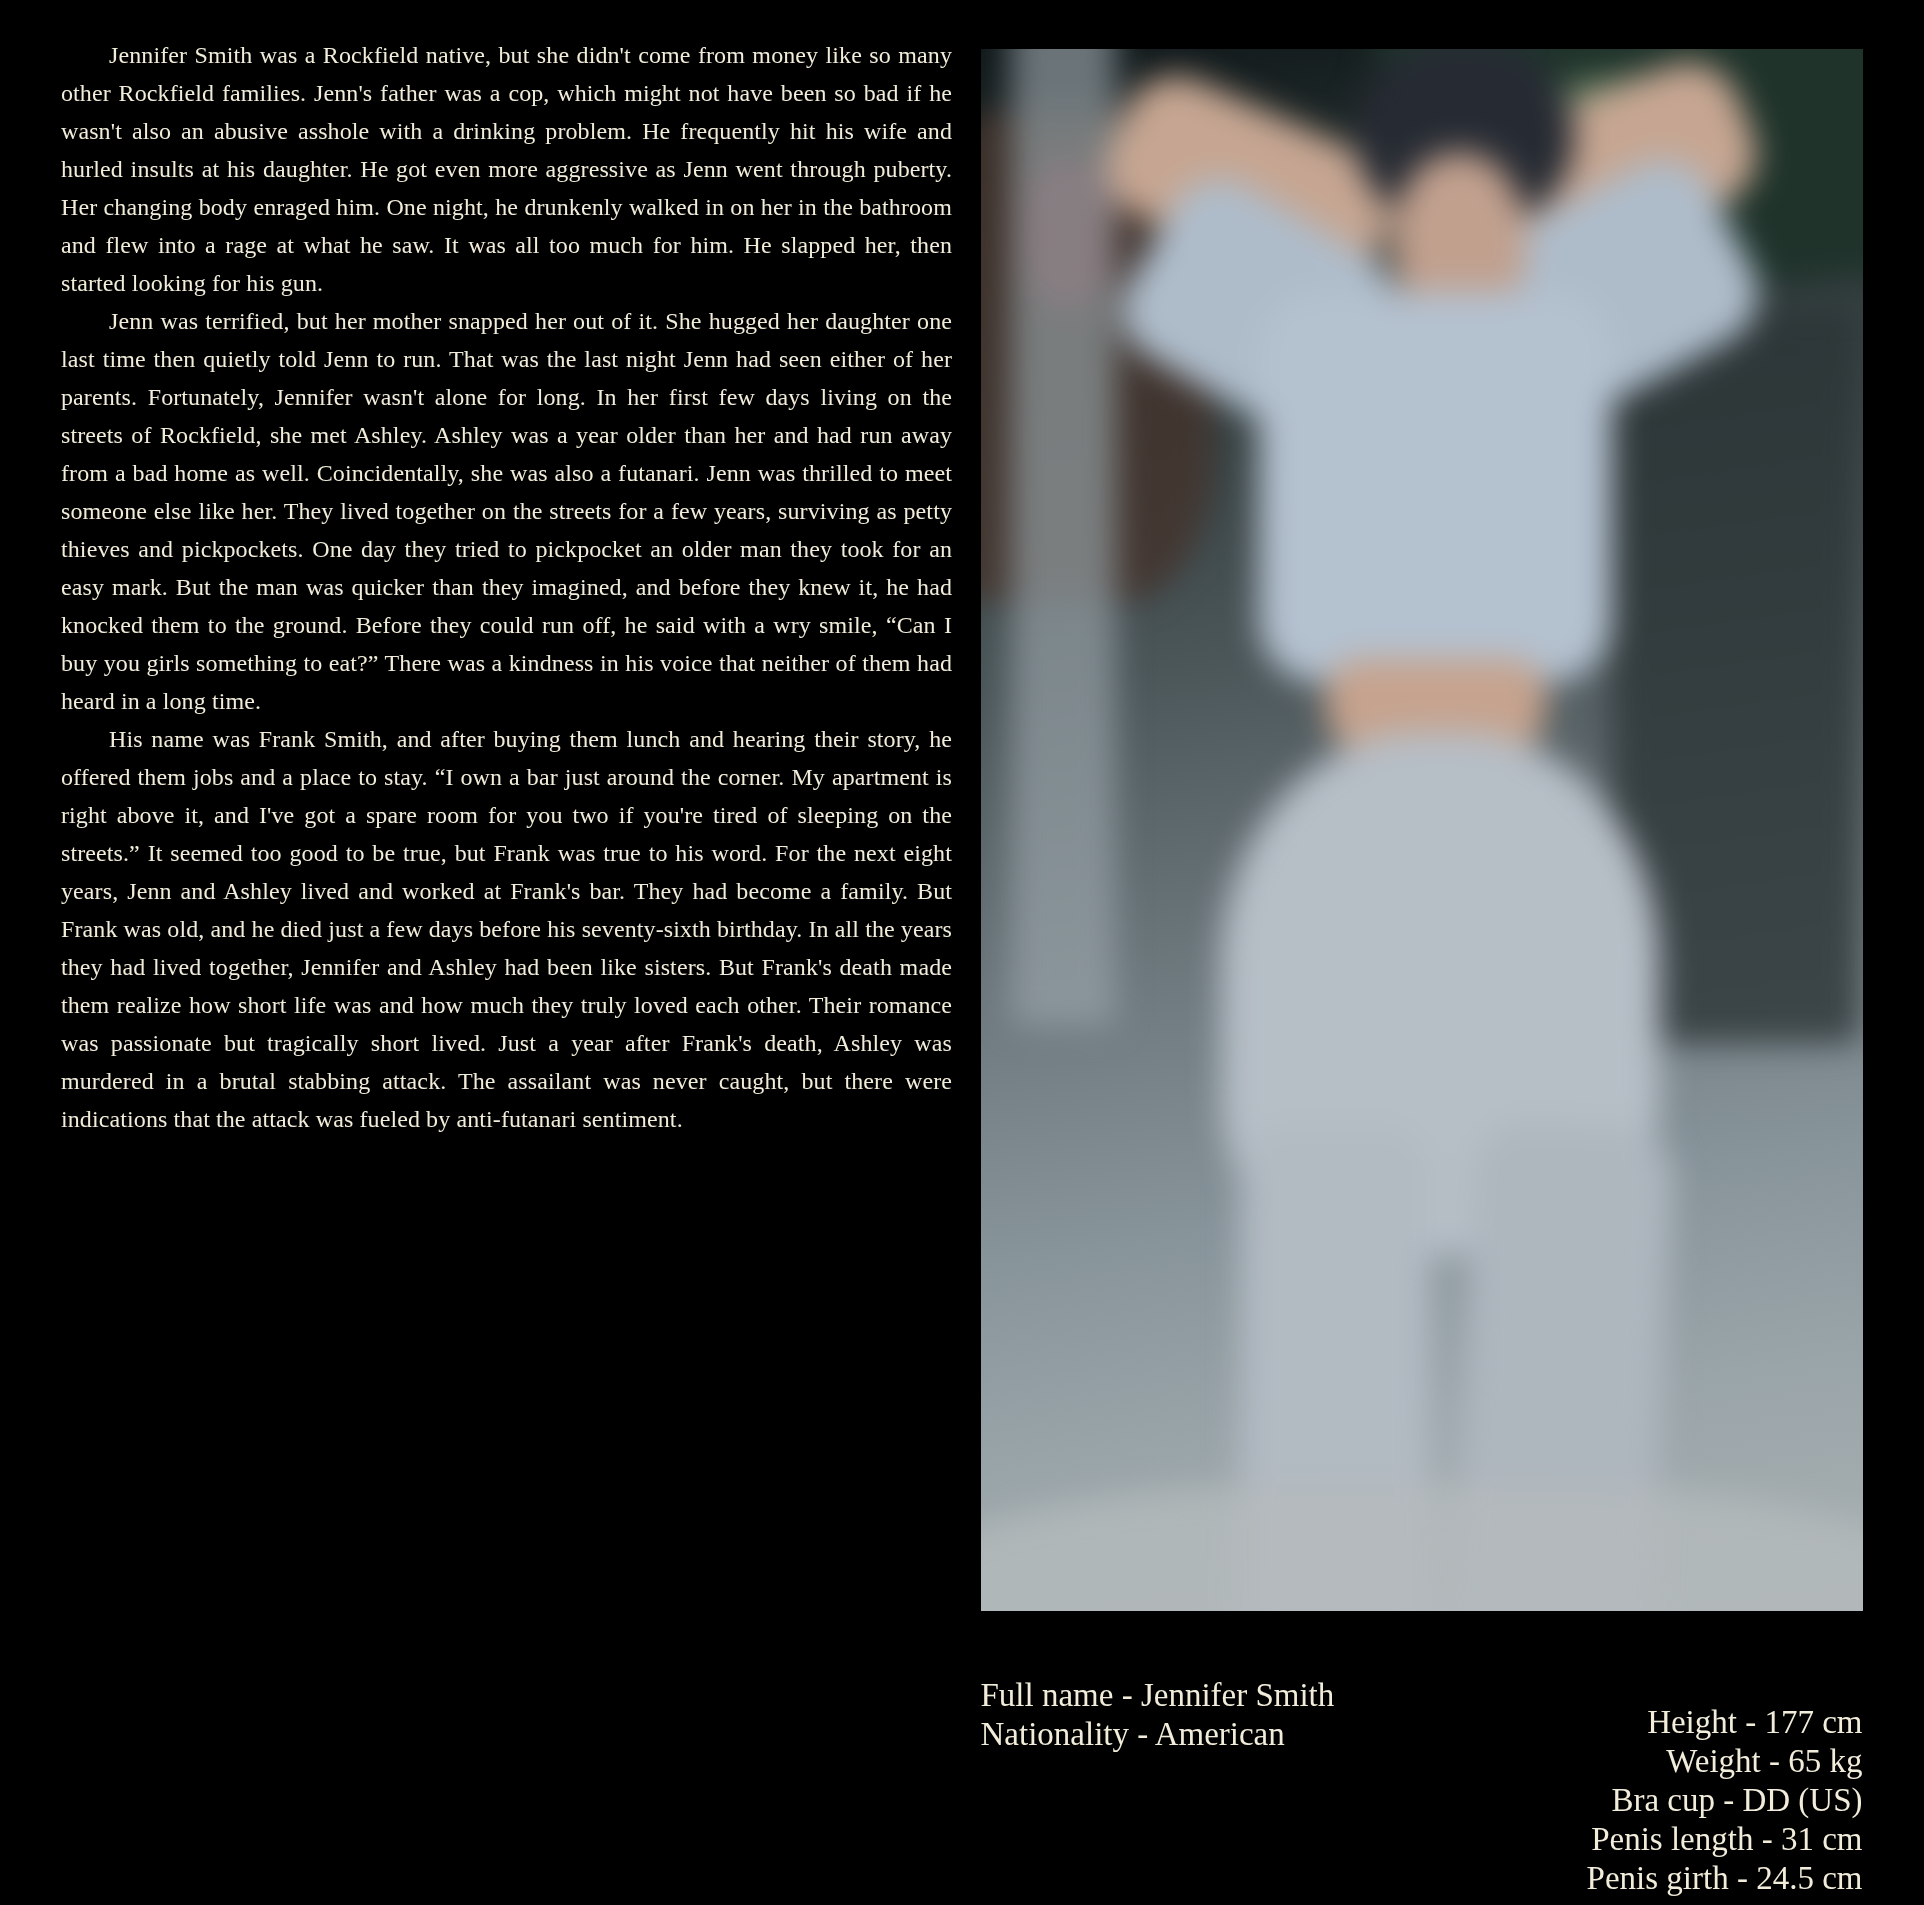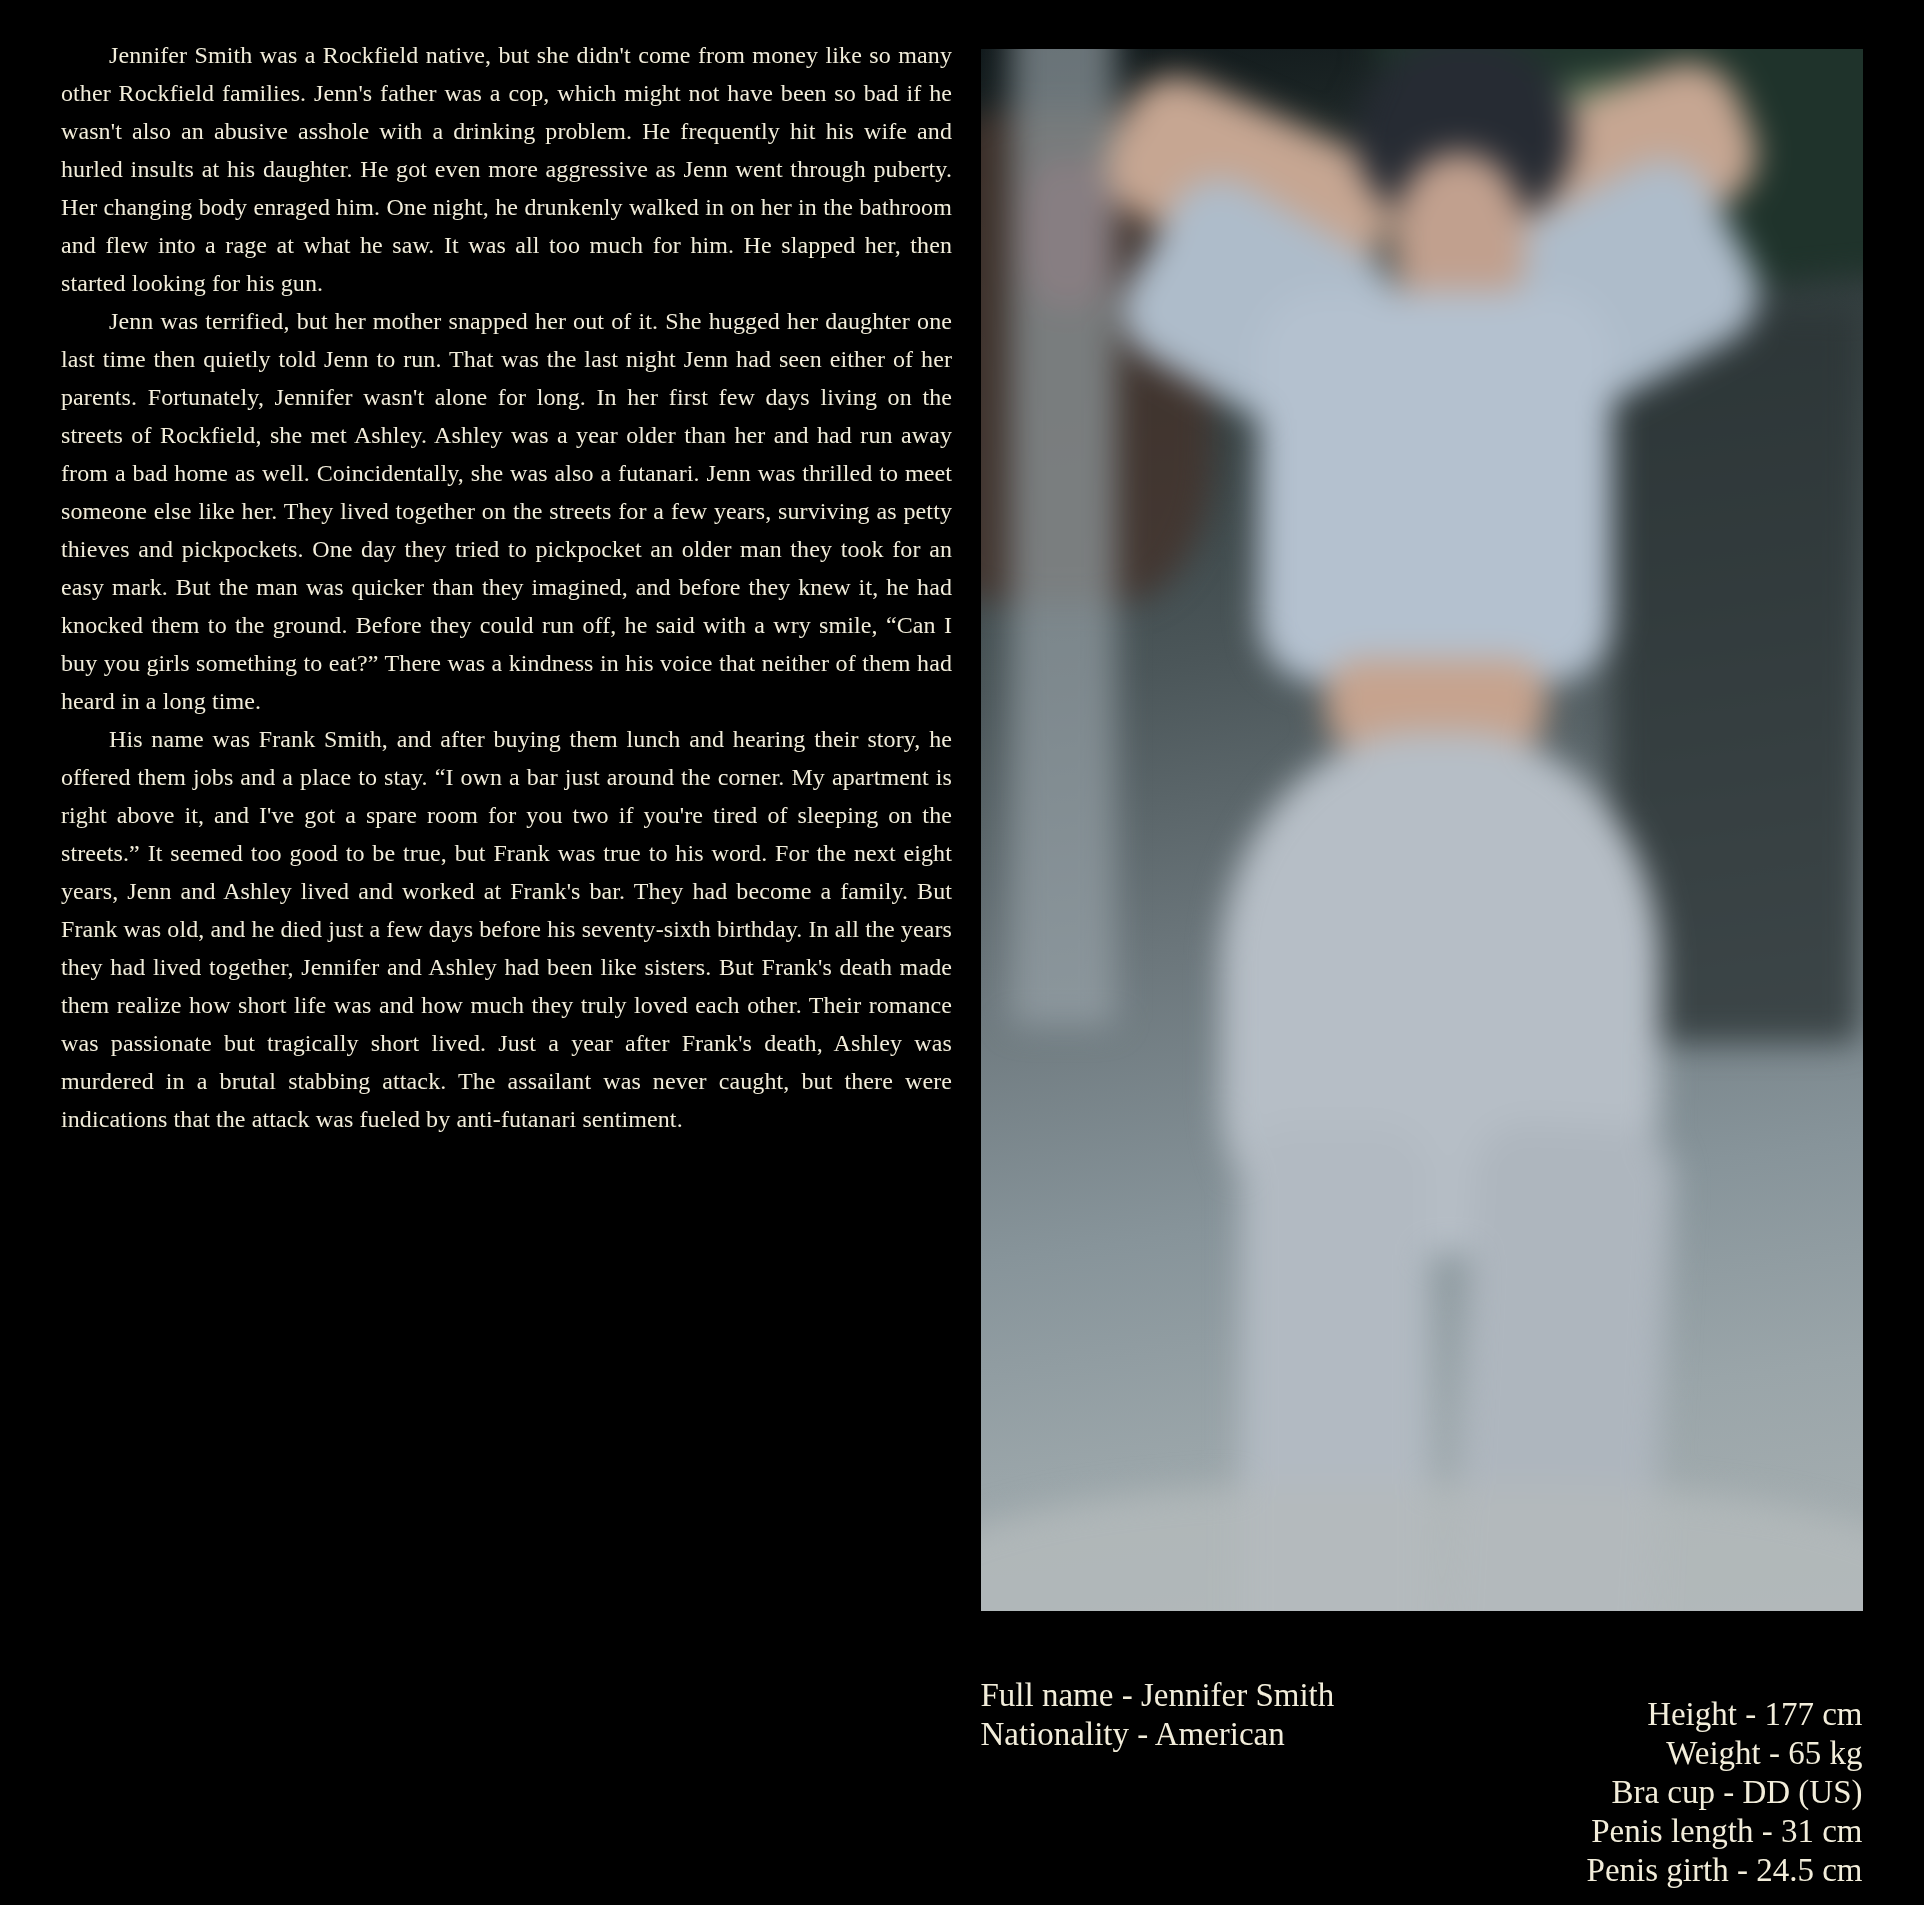--- a/index.html
+++ b/index.html
@@ -78,21 +78,21 @@
   .sh-pavement  { left: -5%; bottom: -6%; width: 110%; height: 16%; background: #b4babc; border-radius: 40%; opacity: .8; }
   
   .stats {
     display: flex;
     justify-content: space-between;
     margin-top: 28.5px;
     font-size: 33px;
     line-height: 39px;
   }
   .stats-left  { text-align: left; }
-  .stats-right { text-align: right; margin-top: 19px; }
+  .stats-right { text-align: right; margin-top: 27px; }
 </style>
 </head>
 <body>
 
 <main class="layout">
 
   <article class="story">
     <p>Jennifer Smith was a Rockfield native, but she didn't come from money like so many other Rockfield families. Jenn's father was a cop, which might not have been so bad if he wasn't also an abusive asshole with a drinking problem. He frequently hit his wife and hurled insults at his daughter. He got even more aggressive as Jenn went through puberty. Her changing body enraged him. One night, he drunkenly walked in on her in the bathroom and flew into a rage at what he saw. It was all too much for him. He slapped her, then started looking for his gun.</p>
     <p>Jenn was terrified, but her mother snapped her out of it. She hugged her daughter one last time then quietly told Jenn to run. That was the last night Jenn had seen either of her parents. Fortunately, Jennifer wasn't alone for long. In her first few days living on the streets of Rockfield, she met Ashley. Ashley was a year older than her and had run away from a bad home as well. Coincidentally, she was also a futanari. Jenn was thrilled to meet someone else like her. They lived together on the streets for a few years, surviving as petty thieves and pickpockets. One day they tried to pickpocket an older man they took for an easy mark. But the man was quicker than they imagined, and before they knew it, he had knocked them to the ground. Before they could run off, he said with a wry smile, “Can I buy you girls something to eat?” There was a kindness in his voice that neither of them had heard in a long time.</p>
     <p>His name was Frank Smith, and after buying them lunch and hearing their story, he offered them jobs and a place to stay. “I own a bar just around the corner. My apartment is right above it, and I've got a spare room for you two if you're tired of sleeping on the streets.” It seemed too good to be true, but Frank was true to his word. For the next eight years, Jenn and Ashley lived and worked at Frank's bar. They had become a family. But Frank was old, and he died just a few days before his seventy-sixth birthday. In all the years they had lived together, Jennifer and Ashley had been like sisters. But Frank's death made them realize how short life was and how much they truly loved each other. Their romance was passionate but tragically short lived. Just a year after Frank's death, Ashley was murdered in a brutal stabbing attack. The assailant was never caught, but there were indications that the attack was fueled by anti-futanari sentiment.</p>

